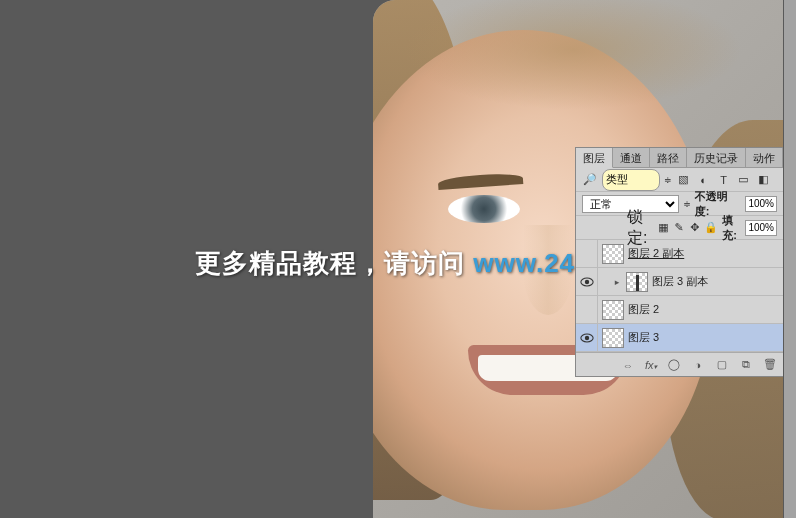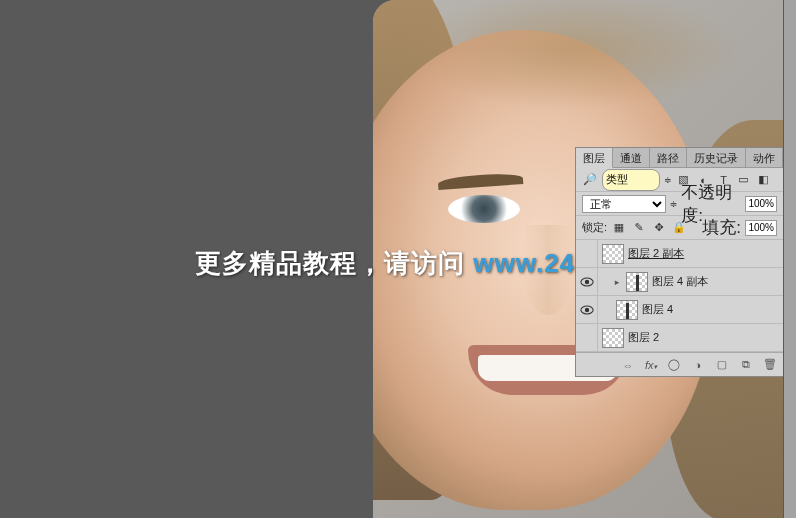--- a/index.html
+++ b/index.html
@@ -28,23 +28,23 @@
 .tabs { display: flex; height: 20px; background: #bcbcbc; border-bottom: 1px solid #999; }
 .tab { padding: 3px 7px; font-size: 11px; border-right: 1px solid #999; background: #bcbcbc; cursor: pointer; }
 .tab.active { background: #d4d4d4; border-bottom: 1px solid #d4d4d4; margin-bottom: -1px; }
 
 .row { display: flex; align-items: center; height: 24px; padding: 0 6px; border-bottom: 1px solid #bbb; gap: 4px; }
 .filter-row { background: #d4d4d4; }
 .filter-input { width: 58px; height: 17px; border: 1px solid #999; background: #fef9c3; font-size: 11px; padding: 10px 3px; border-radius: 8px; }
 .tiny-icon { width: 16px; height: 14px; display: inline-flex; align-items: center; justify-content: center; font-size: 11px; color: #333; }
 
 .blend-select { width: 100px; height: 18px; border: 1px solid #999; background: #fff; font-size: 11px; padding: 0 3px; }
-.opacity-label { font-size: 17px; margin-left: auto; }
+.opacity-label { font-size: 11px; margin-left: auto; font-weight: bold; }
 .pct-input { width: 32px; height: 16px; border: 1px solid #999; background: #fff; font-size: 10px; text-align: right; padding-right: 2px; }
-.lock-label { font-size: 11px; }
+.lock-label { font-size: 16px; margin-left: 45px; }
 
 .layers { }
 .layer { display: flex; align-items: center; height: 28px; border-bottom: 1px solid #bbb; padding-right: 6px; }
 .layer.selected { background: #b6c8e6; }
 .eye-col { width: 22px; height: 100%; display: flex; align-items: center; justify-content: center; border-right: 1px solid #bbb; }
 .eye-col svg { width: 14px; height: 10px; }
 .indent { display: inline-block; }
 .arrow { width: 10px; font-size: 9px; color: #555; text-align: center; }
 .thumb { width: 22px; height: 20px; border: 1px solid #888; background: #fff; margin: 0 4px; position: relative; flex-shrink: 0; }
 .thumb.checker { background-image: linear-gradient(45deg,#ccc 25%,transparent 25%),linear-gradient(-45deg,#ccc 25%,transparent 25%),linear-gradient(45deg,transparent 75%,#ccc 75%),linear-gradient(-45deg,transparent 75%,#ccc 75%); background-size: 6px 6px; background-position: 0 0,0 3px,3px -3px,-3px 0; }
@@ -132,40 +132,38 @@
           <svg viewBox="0 0 16 10">
             <ellipse cx="8" cy="5" rx="7" ry="4.5" fill="none" stroke="#333" stroke-width="1.2"></ellipse>
             <circle cx="8" cy="5" r="2.5" fill="#333"></circle>
           </svg>
         </div>
         <span class="indent" style="width: 14px;"></span>
         <span class="arrow">▸</span>
         <div class="thumb checker">
           <div class="thumb-bar"></div>
         </div>
-        <span class="layer-name">图层 4 副本</span>
+        <span class="layer-name">图层 3 副本</span>
       </div>
       <div class="layer">
+        <div class="eye-col"></div>
+        <span class="indent" style="width: 0px;"></span>
+        <div class="thumb checker"></div>
+        <span class="layer-name">图层 2</span>
+      </div>
+      <div class="layer selected">
         <div class="eye-col">
           <svg viewBox="0 0 16 10">
             <ellipse cx="8" cy="5" rx="7" ry="4.5" fill="none" stroke="#333" stroke-width="1.2"></ellipse>
             <circle cx="8" cy="5" r="2.5" fill="#333"></circle>
           </svg>
         </div>
-        <span class="indent" style="width: 14px;"></span>
-        <div class="thumb checker">
-          <div class="thumb-bar"></div>
-        </div>
-        <span class="layer-name">图层 4</span>
-      </div>
-      <div class="layer">
-        <div class="eye-col"></div>
         <span class="indent" style="width: 0px;"></span>
         <div class="thumb checker"></div>
-        <span class="layer-name">图层 2</span>
+        <span class="layer-name">图层 3</span>
       </div>
     </div>
 
   <div class="panel-footer">
     <span class="foot-icon">⇔</span>
     <span style="font-style:italic">fx<span style="font-size:7px">▾</span></span>
     <span class="foot-icon">◯</span>
     <span class="foot-icon">◑</span>
     <span class="foot-icon">▢</span>
     <span class="foot-icon">⧉</span>

